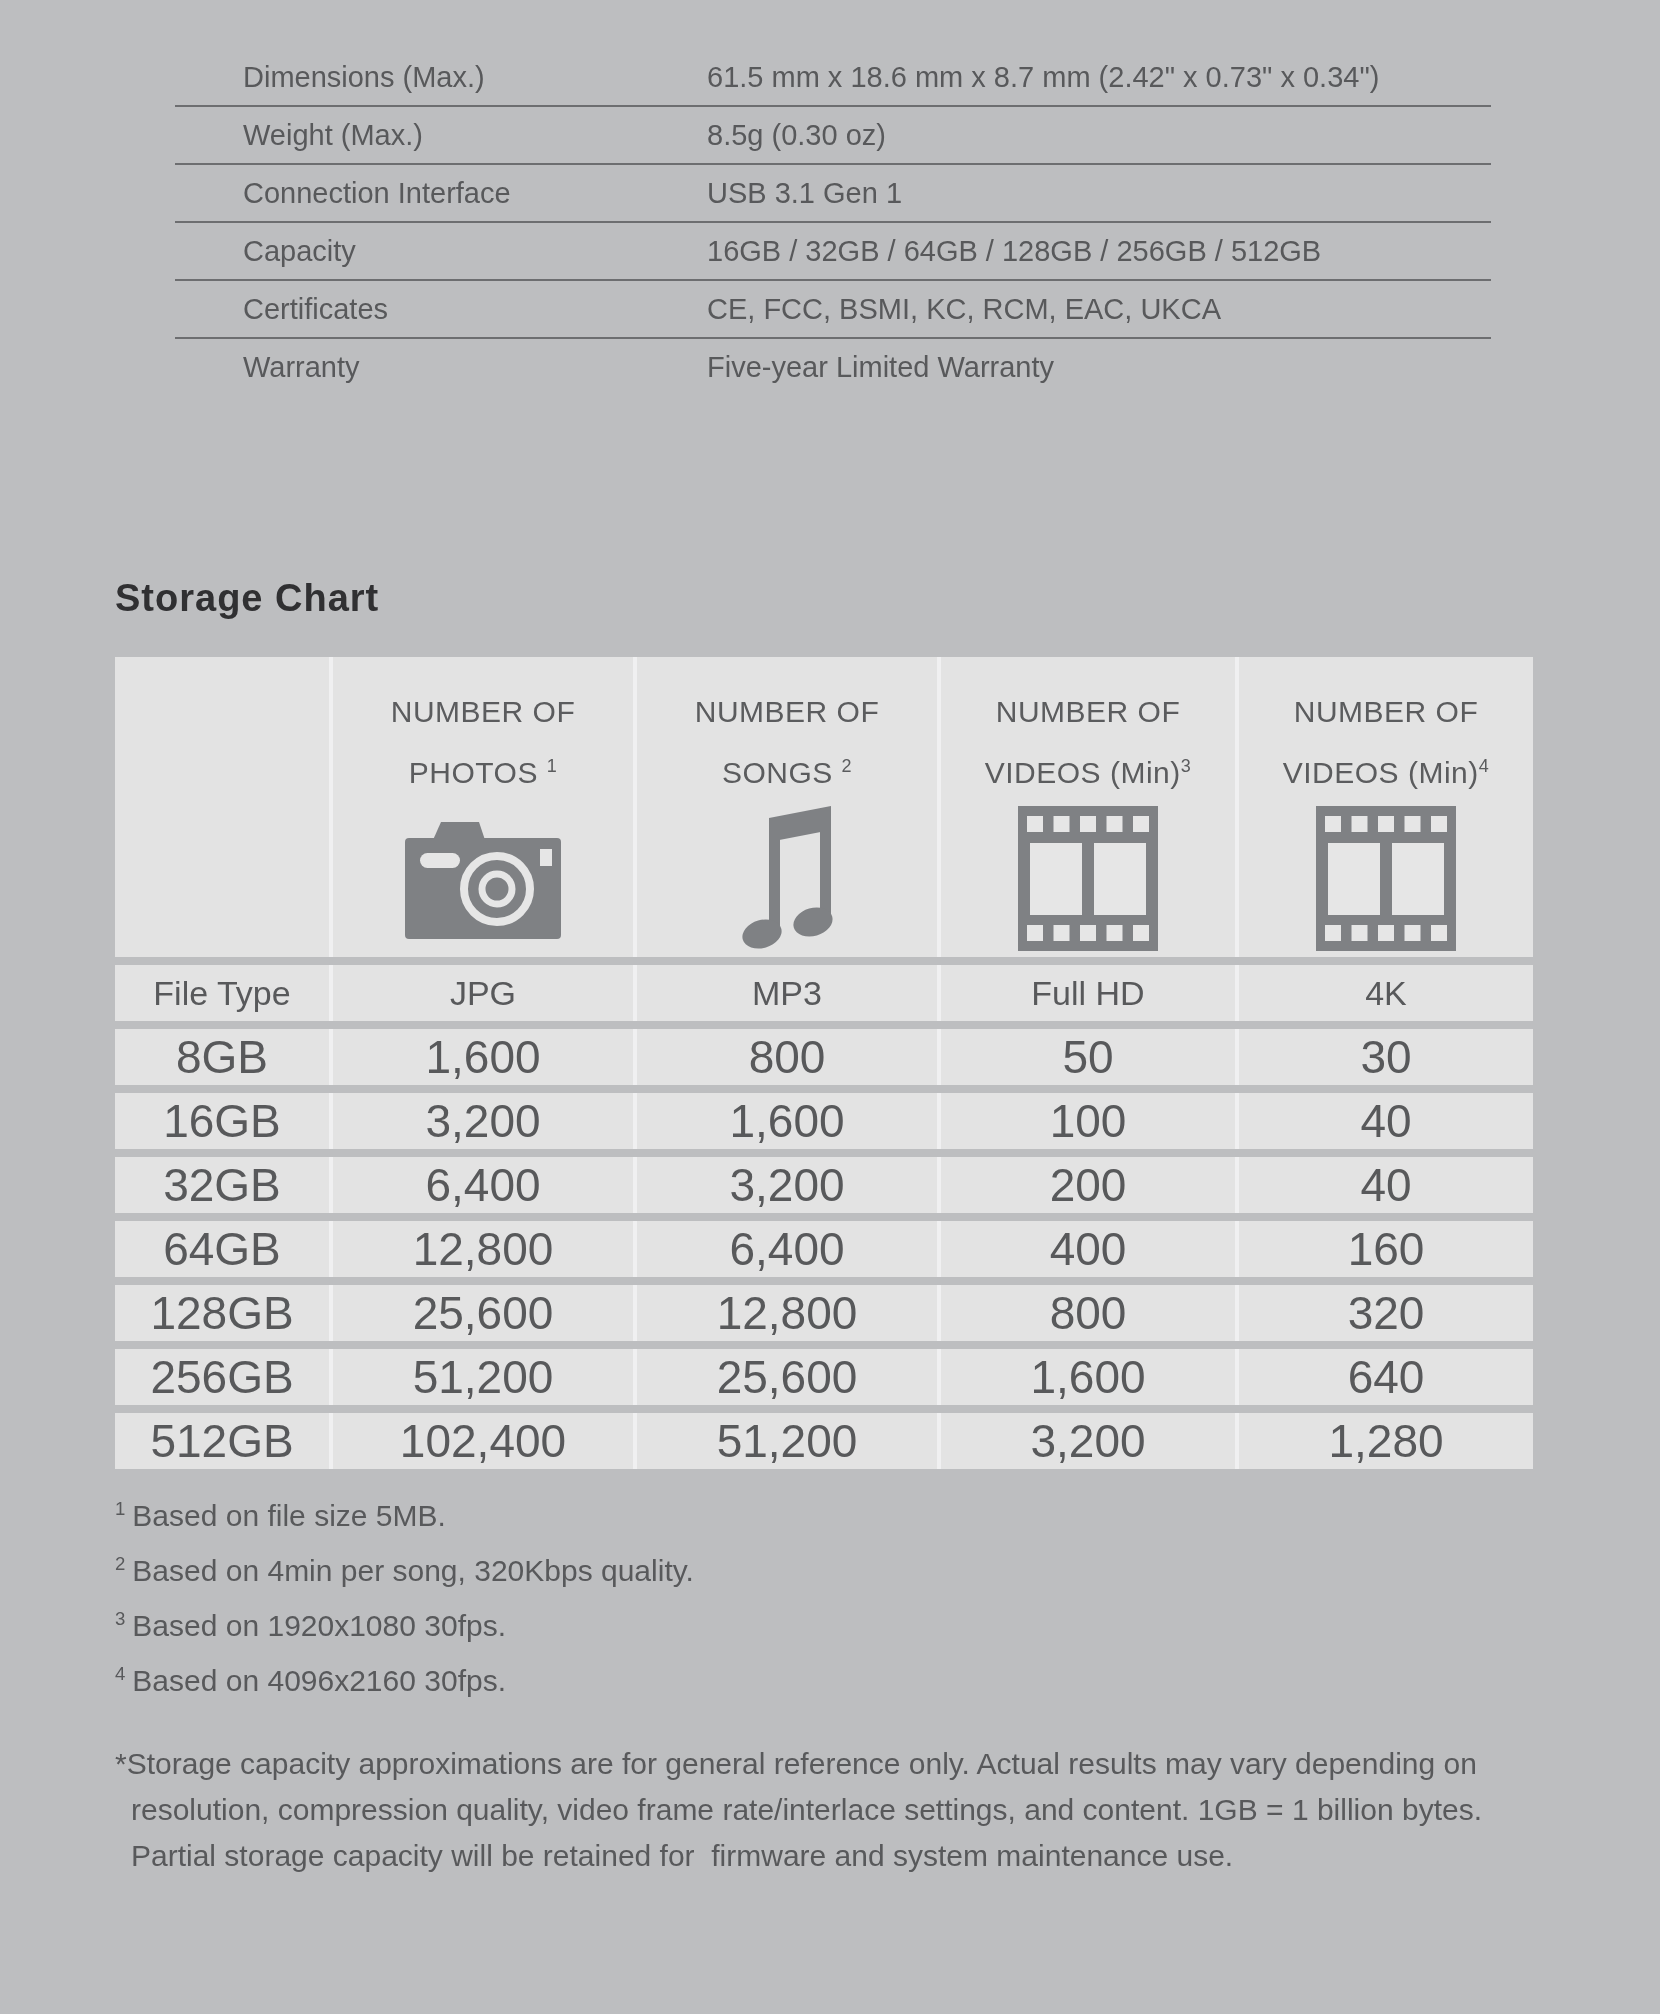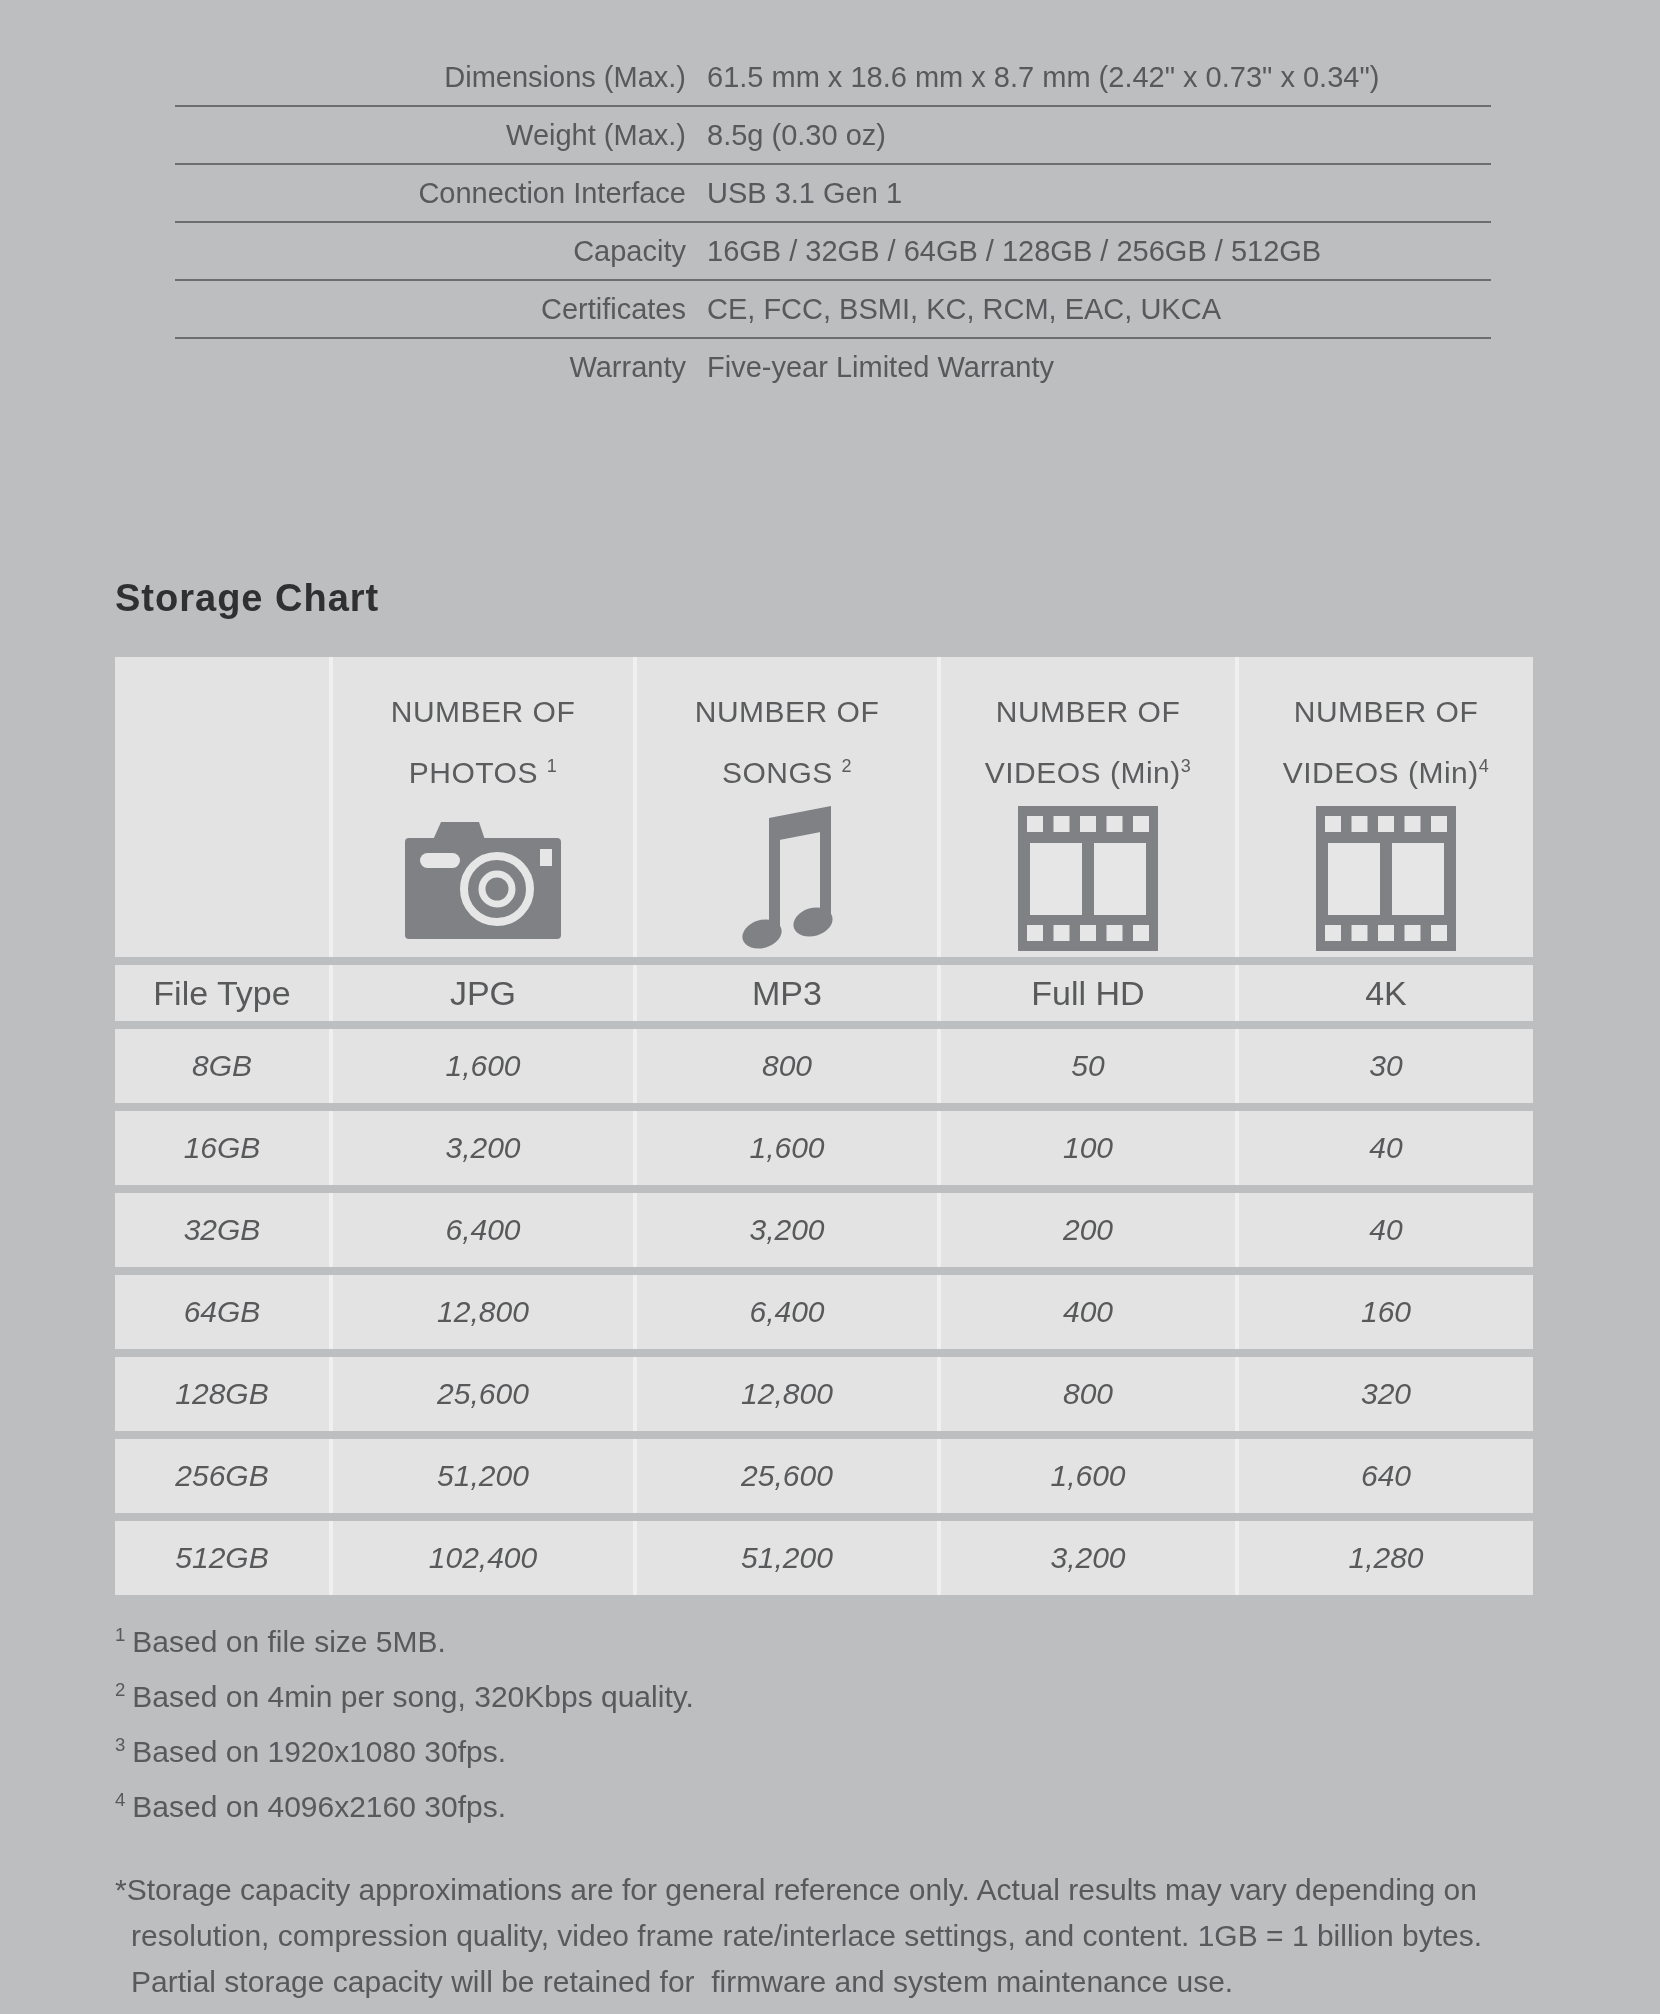--- a/index.html
+++ b/index.html
@@ -22,21 +22,20 @@
     align-items:center;
     border-bottom:2px solid #6d6e70;
     font-size:29px;
   }
   .spec-row:last-child{border-bottom:none;}
   .spec-label{
     width:511px;
     padding-left:68px;
     box-sizing:border-box;
     flex:0 0 auto;
-    text-align:right;
   }
   .spec-value{flex:1 1 auto;margin-left:21px;}
 
   
   .chart-heading{
     margin:175px 0 0 115px;
     font-size:38px;
     line-height:56px;
     font-weight:700;
     color:#303032;
@@ -79,21 +78,21 @@
   }
   .h-line sup{font-size:0.6em;vertical-align:super;}
   .icon-box{
     flex:1 1 auto;
     display:flex;
     align-items:center;
     justify-content:center;
     width:100%;
   }
   .filetype-row .cell{height:56px;font-size:34px;}
-  .data-row .cell{height:74px;font-size:30px;font-style:italic;}
+  .data-row .cell{height:56px;font-size:46px;}
   .cap-cell{font-size:34px;}
 
   
   .footnotes{
     margin:16px 0 0 115px;
     list-style:none;
     padding:0;
     font-size:30px;
     line-height:48px;
   }

